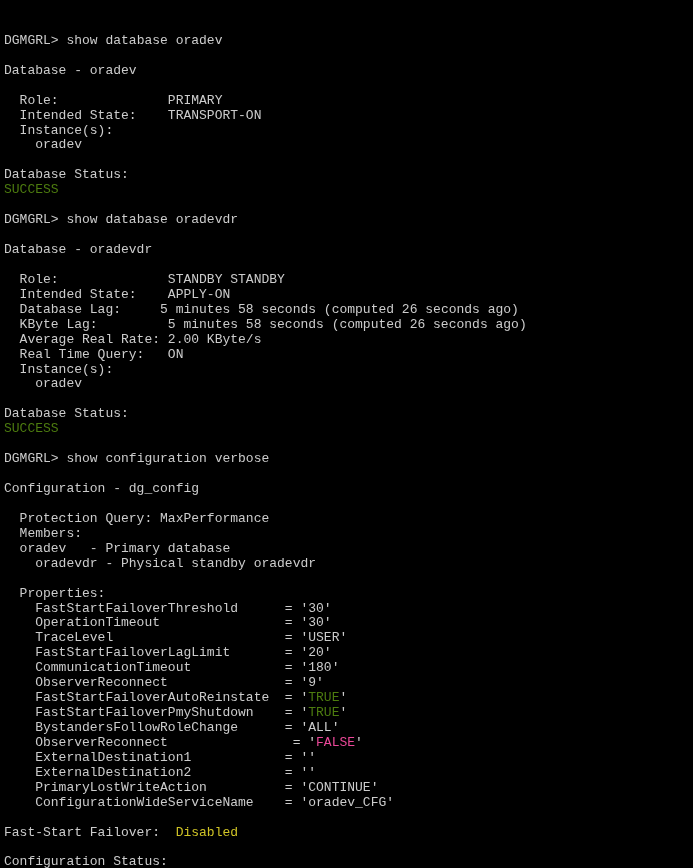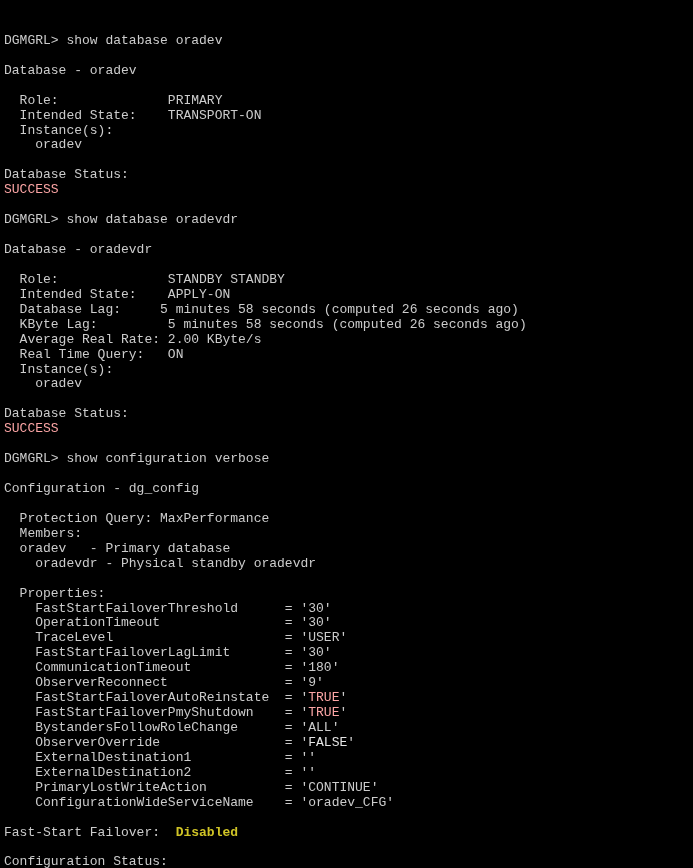--- a/index.html
+++ b/index.html
@@ -8,23 +8,23 @@
       color: #ccc;
       font-family: "Consolas", "Courier New", monospace;
       font-size: 13px;
       line-height: 1.15;
       padding: 4px;
       white-space: pre;
       width: 693px;
       height: 868px;
       overflow: hidden;
     }
-    .green { color: #fca5a5; }
-    .yellow { color: #d0c426; font-weight: bold; }
-    .red { color: #e5e5e5; }
+    .green { color: #4d7c0f; }
+    .yellow { color: #d0c426; }
+    .red { color: #ec4899; }
   </style>
 </head>
 <body>
 
 <span><span>DGMGRL&gt; </span><span>show database oradev</span>
 
 <span>Database - oradev</span>
 
 <span>  Role:              </span><span>PRIMARY</span>
 <span>  Intended State:    </span><span>TRANSPORT-ON</span>
@@ -56,27 +56,27 @@
 
 <span>  Protection Query: </span><span>MaxPerformance</span>
 <span>  Members:</span>
 <span>  oradev   - Primary database</span>
 <span>    oradevdr - Physical standby oradevdr</span>
 
 <span>  Properties:</span>
 <span>    FastStartFailoverThreshold      = '30'</span>
 <span>    OperationTimeout                = '30'</span>
 <span>    TraceLevel                      = 'USER'</span>
-<span>    FastStartFailoverLagLimit       = '30'</span>
+<span>    FastStartFailoverLagLimit       = '20'</span>
 <span>    CommunicationTimeout            = '180'</span>
 <span>    ObserverReconnect               = '9'</span>
 <span>    FastStartFailoverAutoReinstate  = '</span><span class="green">TRUE</span><span>'</span>
 <span>    FastStartFailoverPmyShutdown    = '</span><span class="green">TRUE</span><span>'</span>
 <span>    BystandersFollowRoleChange      = 'ALL'</span>
-<span>    ObserverOverride                = '</span><span class="red">FALSE</span><span>'</span>
+<span>    ObserverReconnect                = '</span><span class="red">FALSE</span><span>'</span>
 <span>    ExternalDestination1            = ''</span>
 <span>    ExternalDestination2            = ''</span>
 <span>    PrimaryLostWriteAction          = 'CONTINUE'</span>
 <span>    ConfigurationWideServiceName    = 'oradev_CFG'</span>
 
 <span>Fast-Start Failover:  </span><span class="yellow">Disabled</span>
 
 <span>Configuration Status:</span>
 </span>
 

